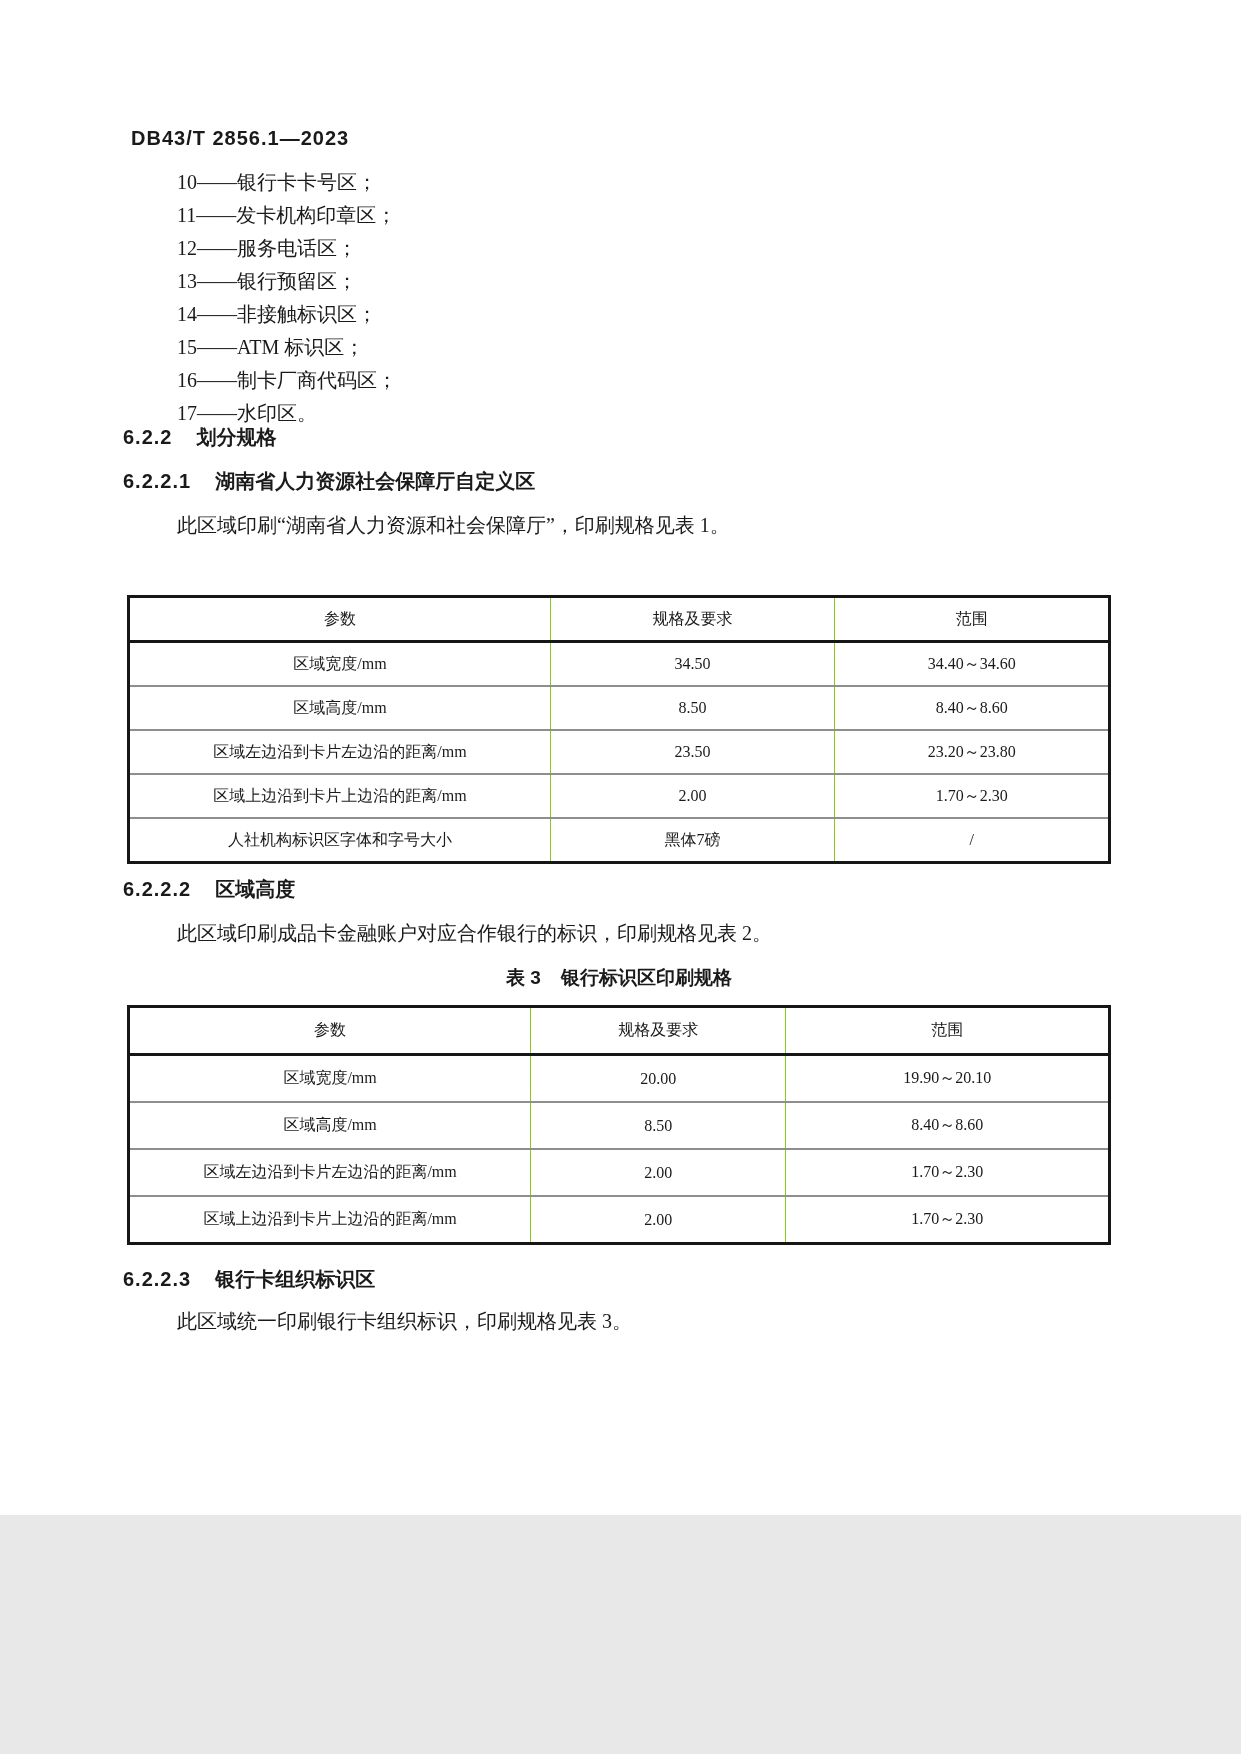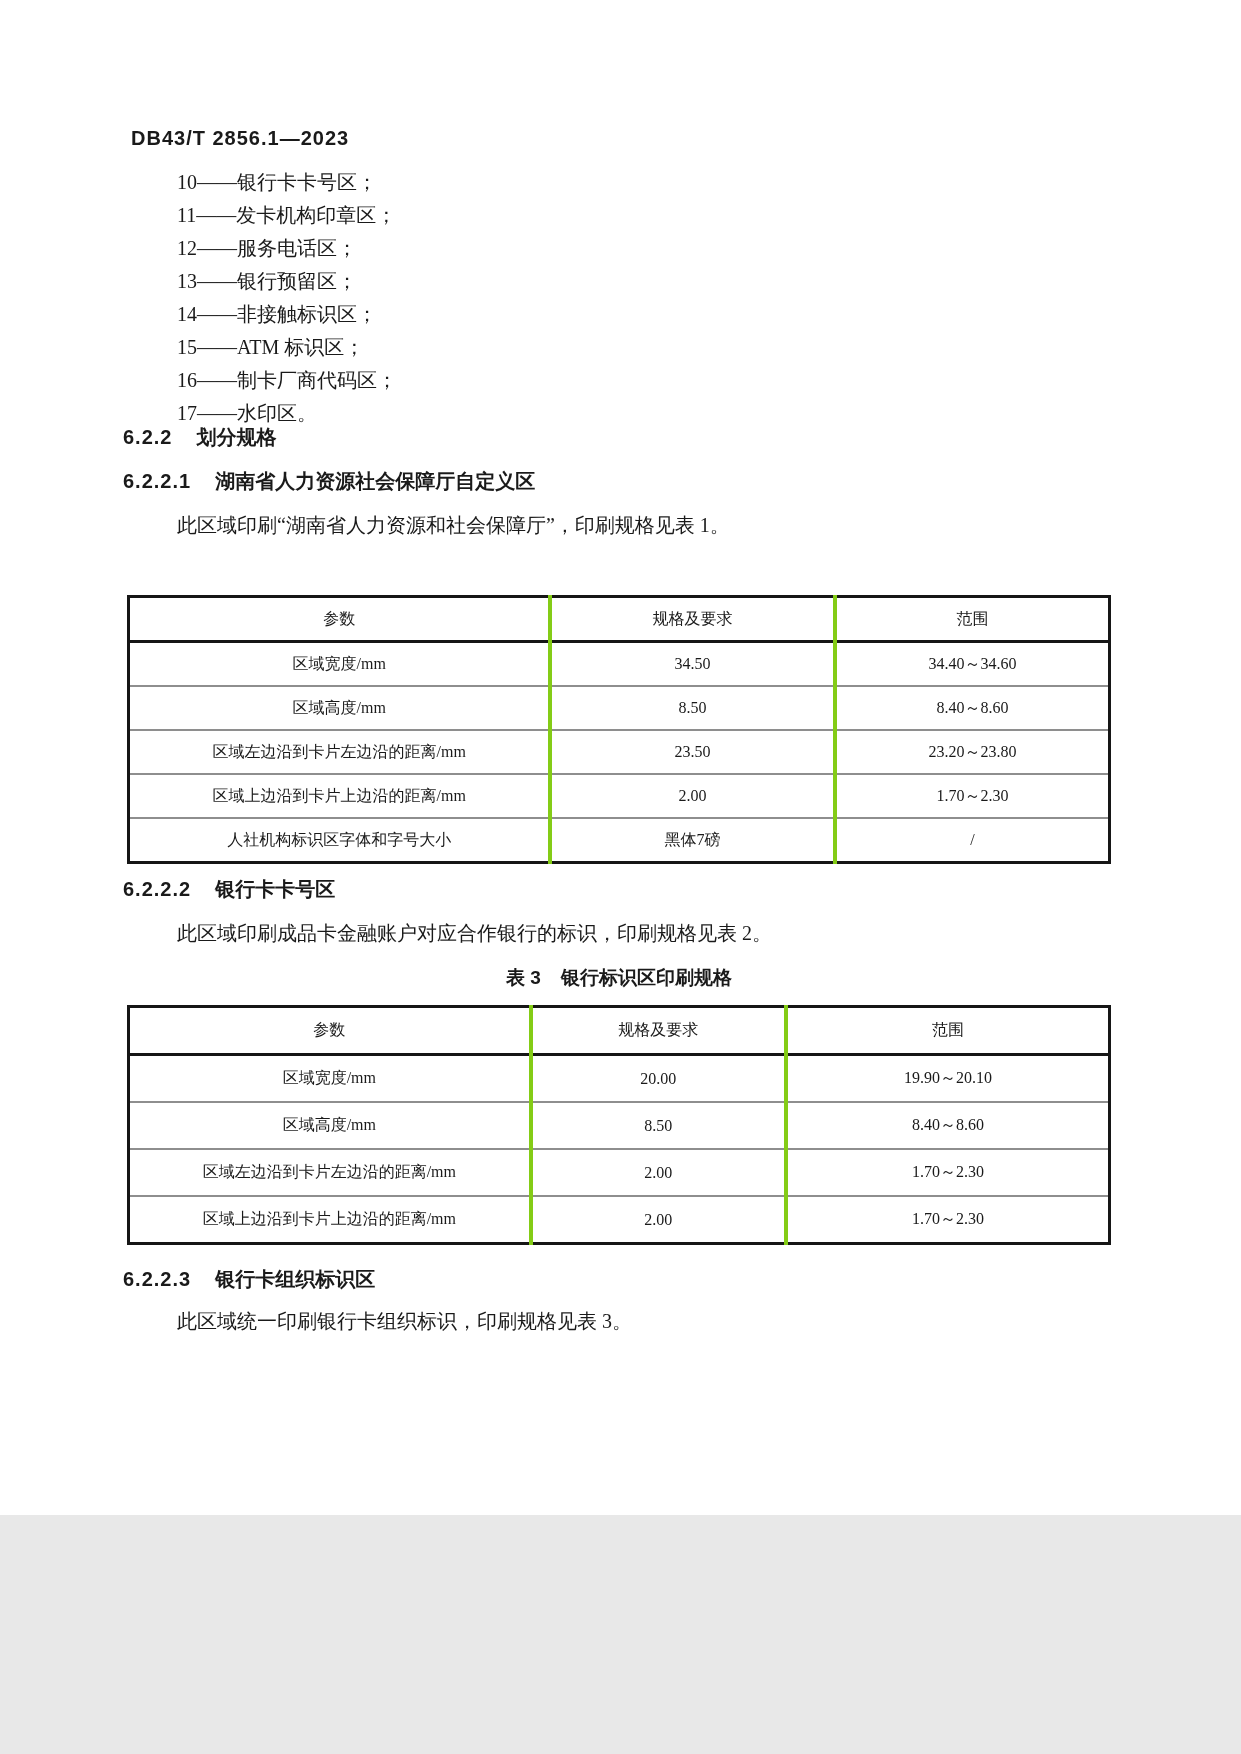--- a/index.html
+++ b/index.html
@@ -37,21 +37,21 @@
     left:127px;width:984px;
     border-collapse:collapse;table-layout:fixed;
     border:3px solid #161616;
   }
   .spec-table th,.spec-table td{
     text-align:center;vertical-align:middle;
     font-weight:normal;font-size:16px;
     padding:0 6px;overflow:hidden;white-space:nowrap;
   }
   .spec-table th{border-bottom:3px solid #161616;}
-  .spec-table th + th,.spec-table td + td{border-left:4px solid #84cc16;}
+  .spec-table th + th,.spec-table td + td{border-left:1px solid #84cc16;}
   .spec-table td{border-top:2px solid #8e8e8e;}
   .t1 th{height:42px;}  .t1 td{height:42px;}
   .t2 th{height:45px;}  .t2 td{height:45px;}
   .t1 .c1{width:43%;} .t1 .c2{width:29%;} .t1 .c3{width:28%;}
   .t2 .c1{width:41%;} .t2 .c2{width:26%;} .t2 .c3{width:33%;}
   .page-num{left:130px;top:1612px;font-size:19px;}
 </style>
 </head>
 <body>
 
@@ -117,21 +117,21 @@
       </tr>
       <tr>
         <td>人社机构标识区字体和字号大小</td>
         <td>黑体7磅</td>
         <td>/</td>
       </tr>
     </tbody>
   </table>
 
   <div class="abs heading" style="top:876px;">
-    <span class="h-num">6.2.2.2</span><span>银行卡卡号区</span>
+    <span class="h-num">6.2.2.2</span><span>区域高度</span>
   </div>
 
   <div class="abs para" style="top:920px;">此区域印刷成品卡金融账户对应合作银行的标识，印刷规格见表 2。</div>
 
   <div class="abs caption" style="top:965px;">
     <span class="cap-label">表 3</span><span>银行标识区印刷规格</span>
   </div>
 
   <table class="abs spec-table t2" style="top:1005px;">
     <colgroup>

